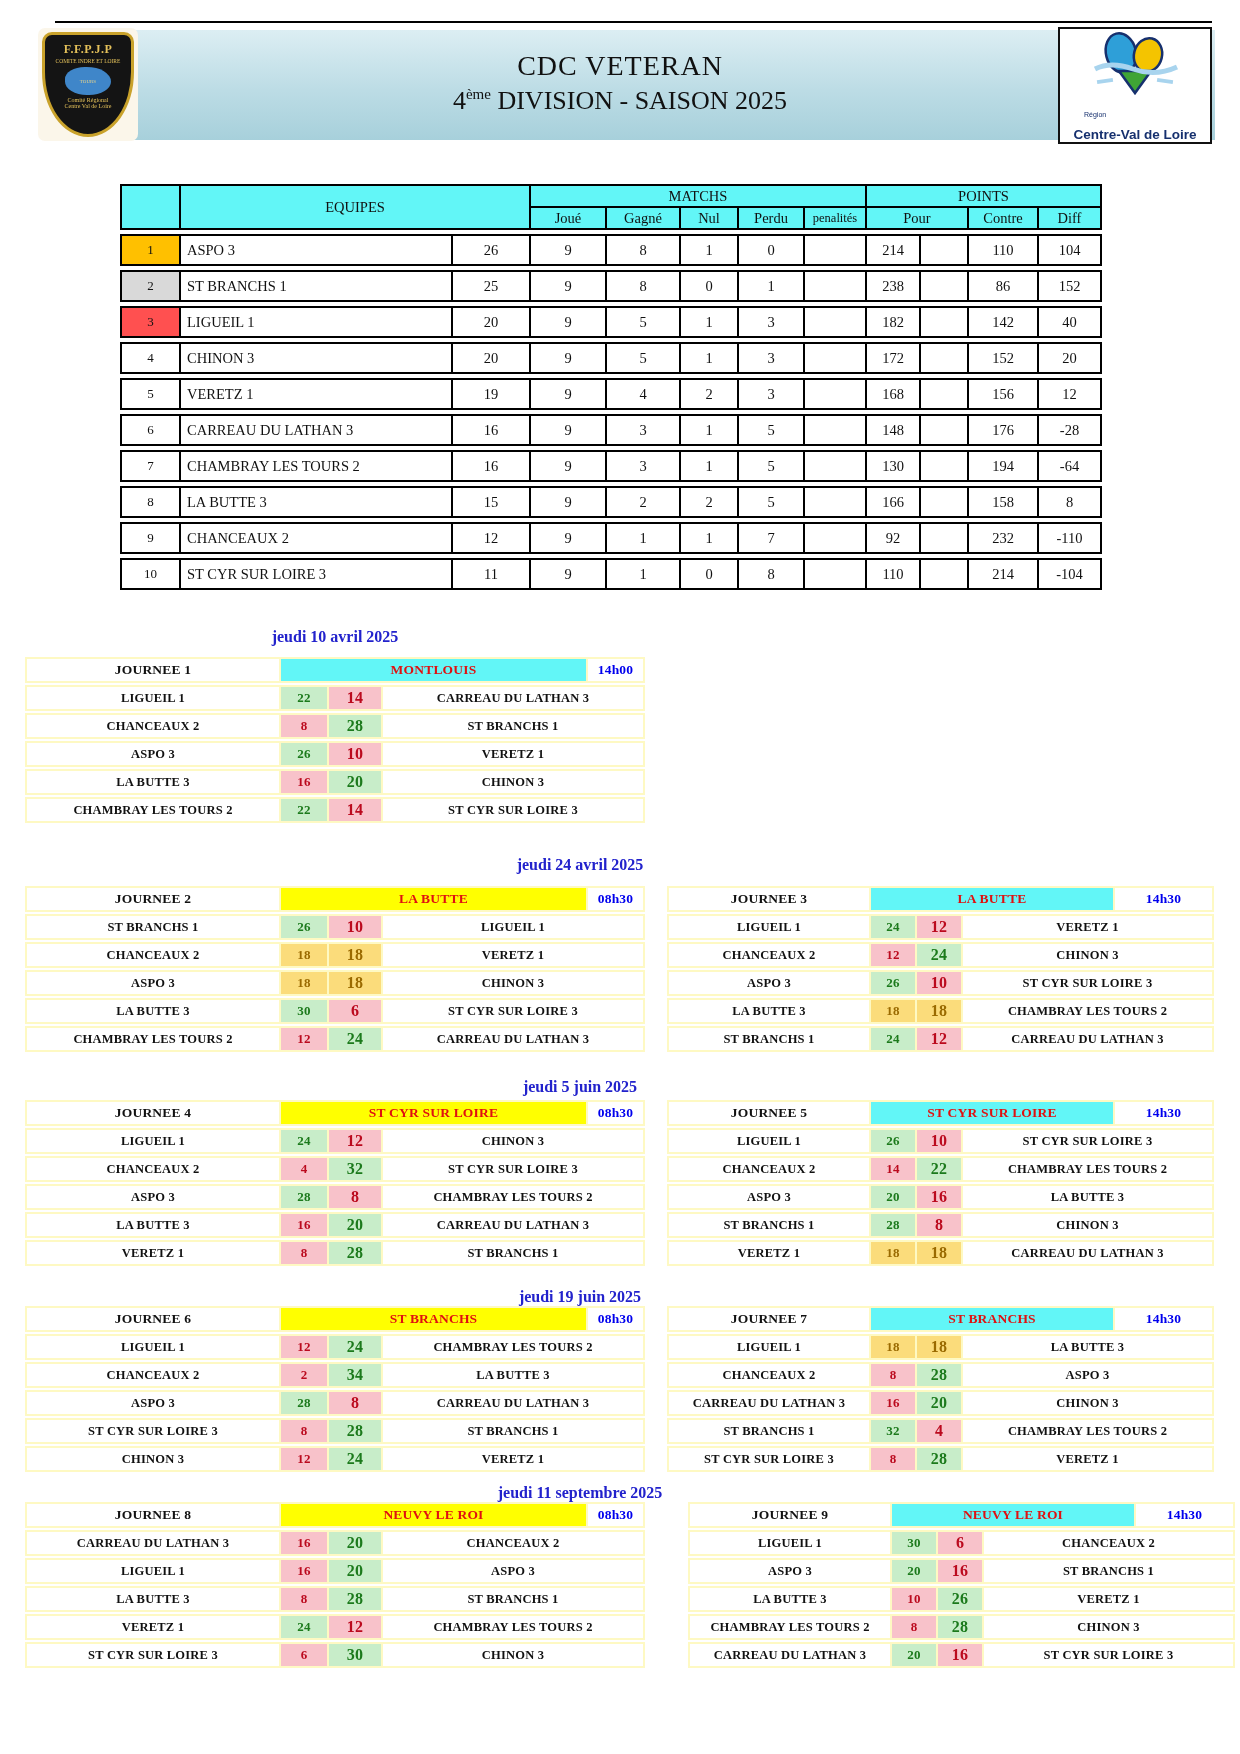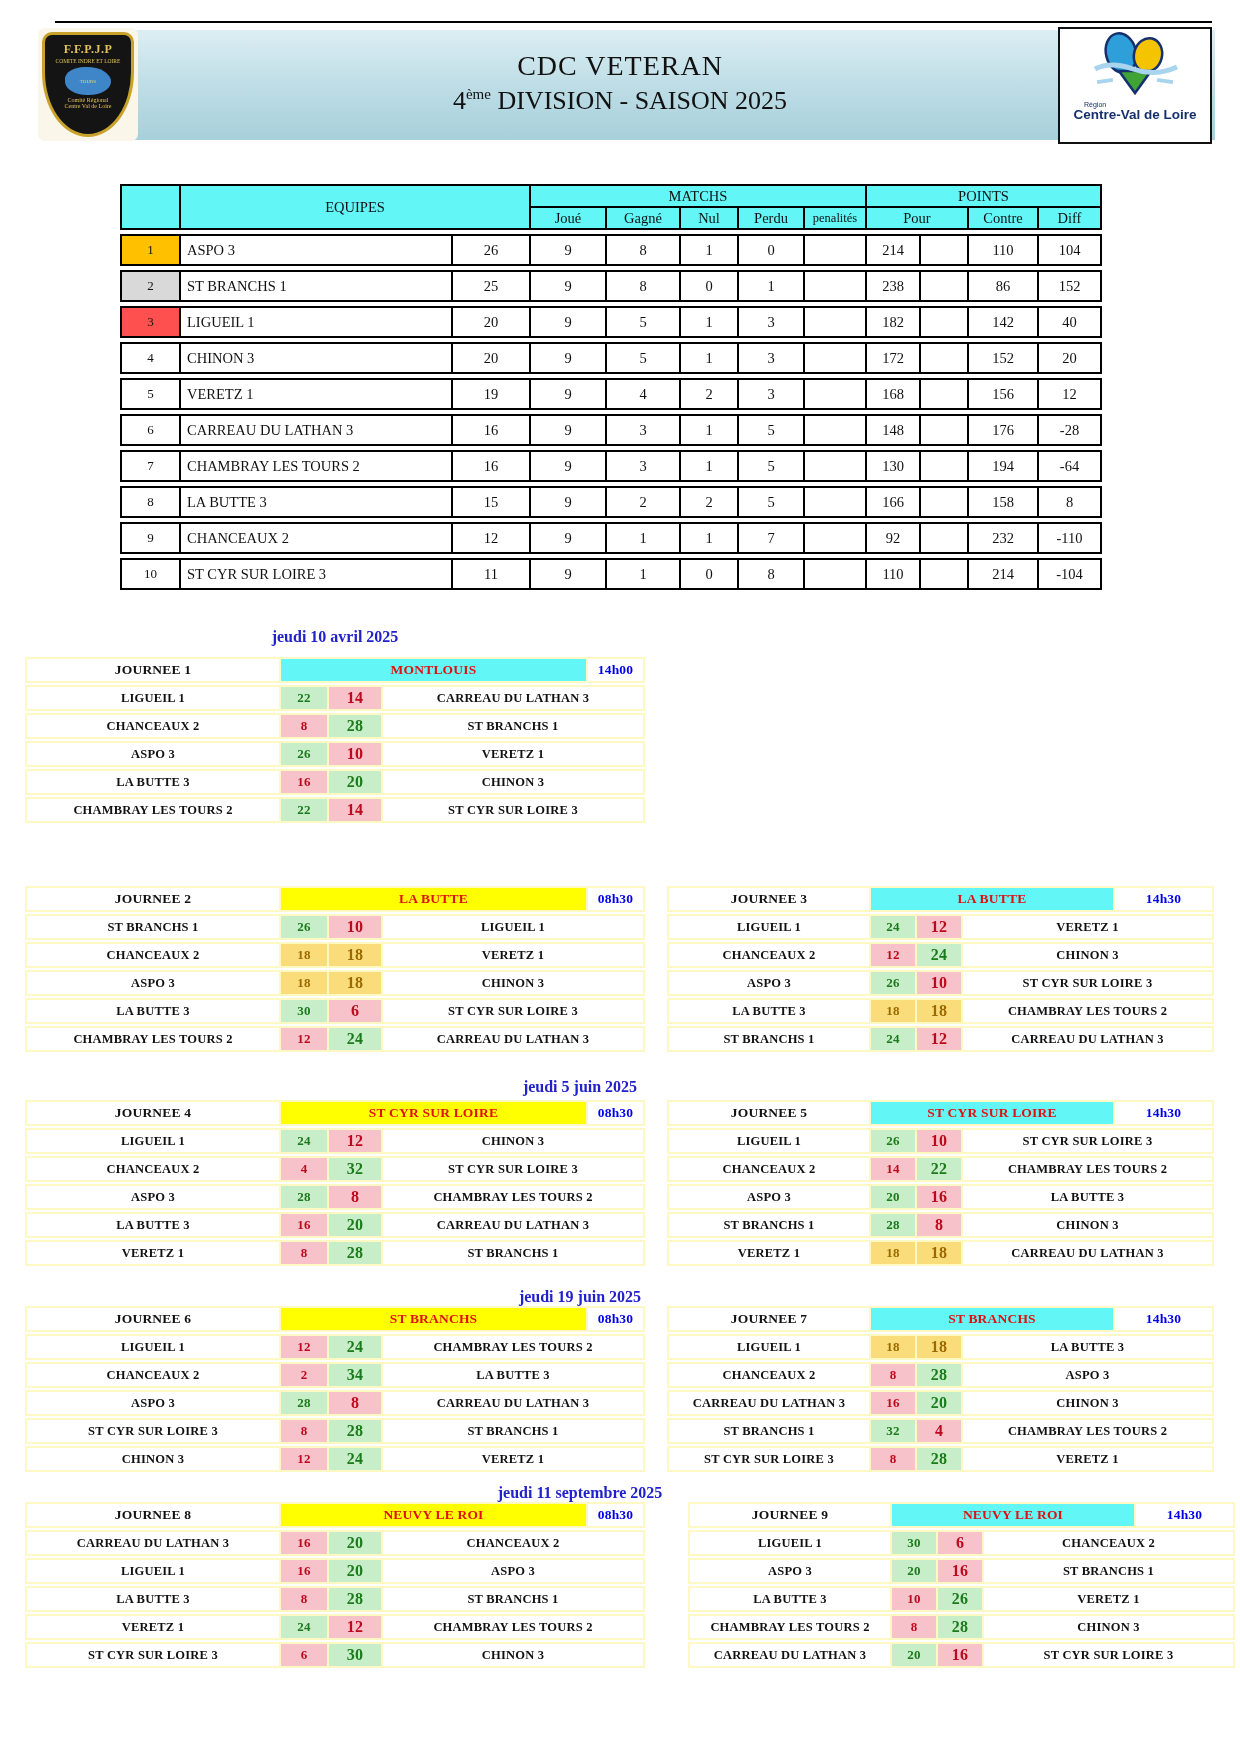--- a/index.html
+++ b/index.html
@@ -22,21 +22,21 @@
             color:#E3C05A; text-align:center; box-sizing:border-box; padding-top:7px; }
   .sh1 { font-size:12px; font-weight:700; letter-spacing:.5px; }
   .sh2 { font-size:5.5px; margin-top:1px; }
   .blob { margin:3px auto 2px auto; width:46px; height:28px; background:#3F86C9;
           border-radius:45% 55% 50% 50%; display:flex; align-items:center; justify-content:center;
           color:#E8D48A; font-size:5px; }
   .sh3 { font-size:6px; } .sh4 { font-size:6px; }
 
   .cvl-box { position:absolute; left:1058px; top:27px; width:154px; height:117px;
              background:#fff; border:2px solid #111; box-sizing:border-box;
-             display:flex; flex-direction:column; align-items:center; justify-content:flex-start; }
+             display:flex; flex-direction:column; align-items:center; justify-content:space-between; }
   .cvl-r { font-family:"Liberation Sans", sans-serif; font-size:7px; color:#16306E;
            align-self:flex-start; margin-left:24px; margin-top:2px; }
   .cvl-t { font-family:"Liberation Sans", sans-serif; font-size:13.5px; font-weight:700; color:#16306E; margin-top:-1px; }
 
   
   .standings { position:absolute; left:120px; top:184px; width:982px; }
   .sgrid { display:grid;
            grid-template-columns:57px 270px 76px 74px 72px 56px 64px 60px 52px 46px 68px 61px;
            background:#000; gap:2px; padding:2px; box-sizing:border-box; }
   .shead { grid-auto-rows:20px; margin-bottom:4px; }
@@ -280,20 +280,21 @@
           <div class="c"></div>
           <div class="c">110</div>
           <div class="c"></div>
           <div class="c">214</div>
           <div class="c">-104</div>
         </div>
       </div>
   </div>
 
   <div class="jdate" style="left:25px;top:628px;width:620px;">jeudi 10 avril 2025</div>
+  <div class="jdate" style="left:25px;top:856px;width:1110px;">jeudi 24 avril 2025</div>
   <div class="jdate" style="left:25px;top:1078px;width:1110px;">jeudi 5 juin 2025</div>
   <div class="jdate" style="left:25px;top:1288px;width:1110px;">jeudi 19 juin 2025</div>
   <div class="jdate" style="left:25px;top:1484px;width:1110px;">jeudi 11 septembre 2025</div>
 
   <div class="jt lt" style="left:25px;top:657px;">
     <div class="row hrow">
       <div class="cell lbl">JOURNEE 1</div>
       <div class="cell venue" style="background-color: rgb(98, 246, 247);">MONTLOUIS</div>
       <div class="cell time">14h00</div>
     </div>

